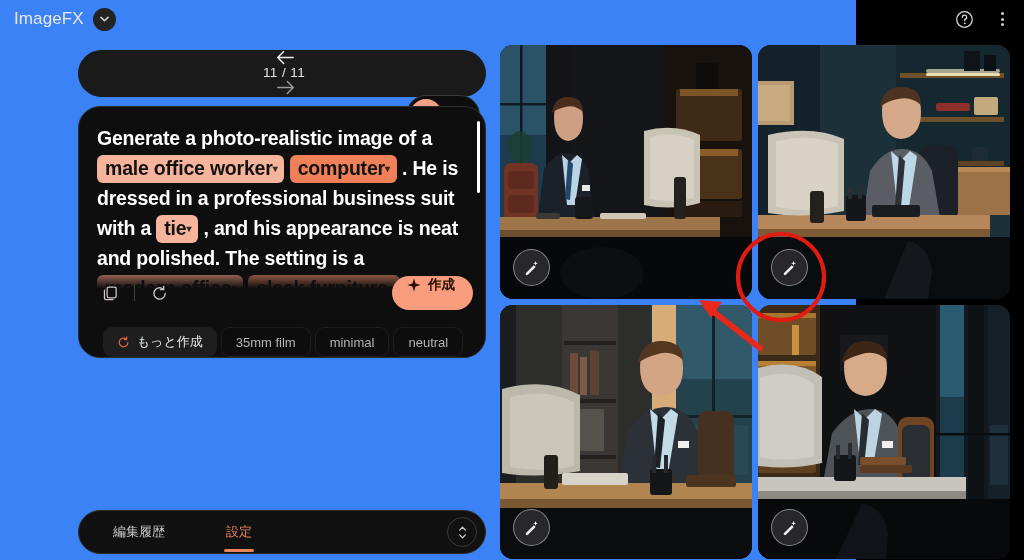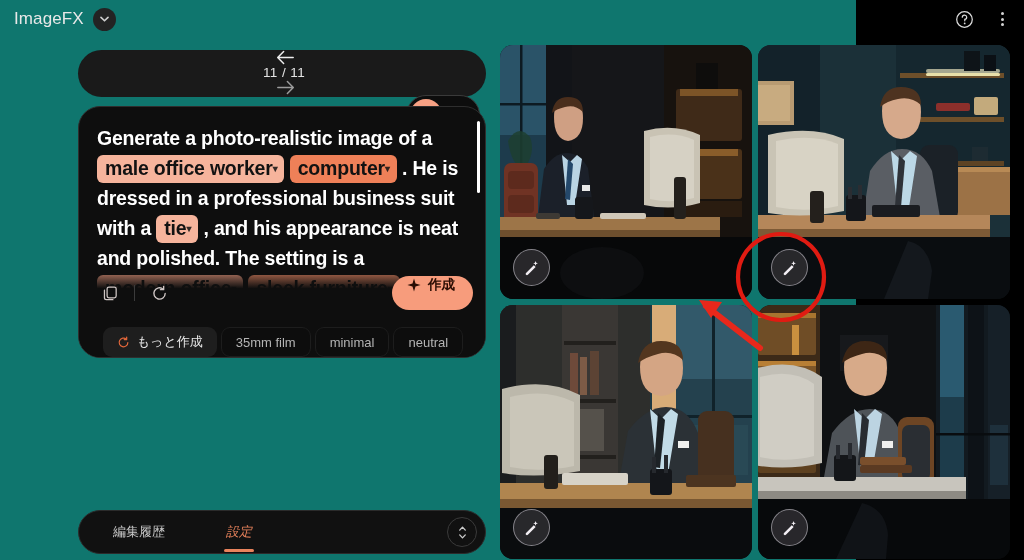--- a/index.html
+++ b/index.html
@@ -7,21 +7,21 @@
   html, body {
     width: 1024px; height: 560px;
     background: #000000;
     font-family: "Liberation Sans", sans-serif;
     overflow: hidden;
   }
 
   #app {
     position: relative;
     width: 856px; height: 560px;
-    background: #0f766e;
+    background: #3b82f6;
   }
 
   
   .topbar {
     position: absolute; top: 0; left: 0;
     width: 1024px; height: 38px;
     display: flex; align-items: center;
   }
   .brand-wrap {
     display: flex; align-items: center; gap: 9px;
@@ -204,21 +204,21 @@
   }
   .tab {
     position: relative;
     height: 44px;
     display: flex; align-items: center;
     padding: 0 14px;
     font-size: 13px;
     color: #c9c9c9;
     cursor: pointer;
   }
-  .tab.active { color: #e9835c; font-style: italic; }
+  .tab.active { color: #e9835c; }
   .tab.active::after {
     content: "";
     position: absolute; left: 12px; right: 12px; bottom: 2px;
     height: 3px; border-radius: 2px; background: #e9835c;
   }
   .bb-expand {
     margin-left: auto;
     width: 30px; height: 30px; border-radius: 50%;
     border: 1px solid #3a3a3a;
     display: flex; align-items: center; justify-content: center;

